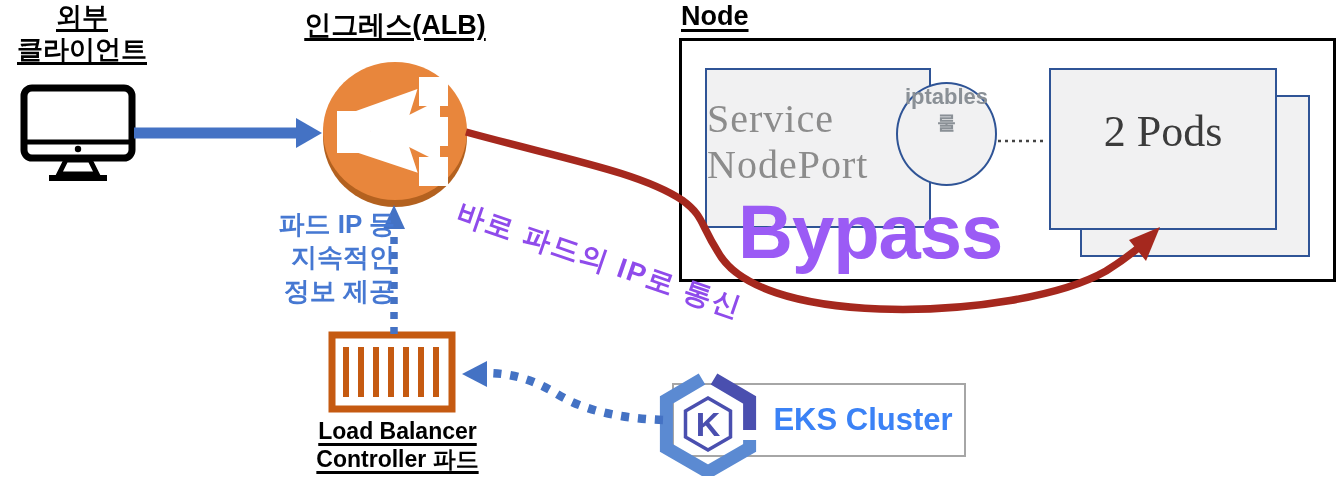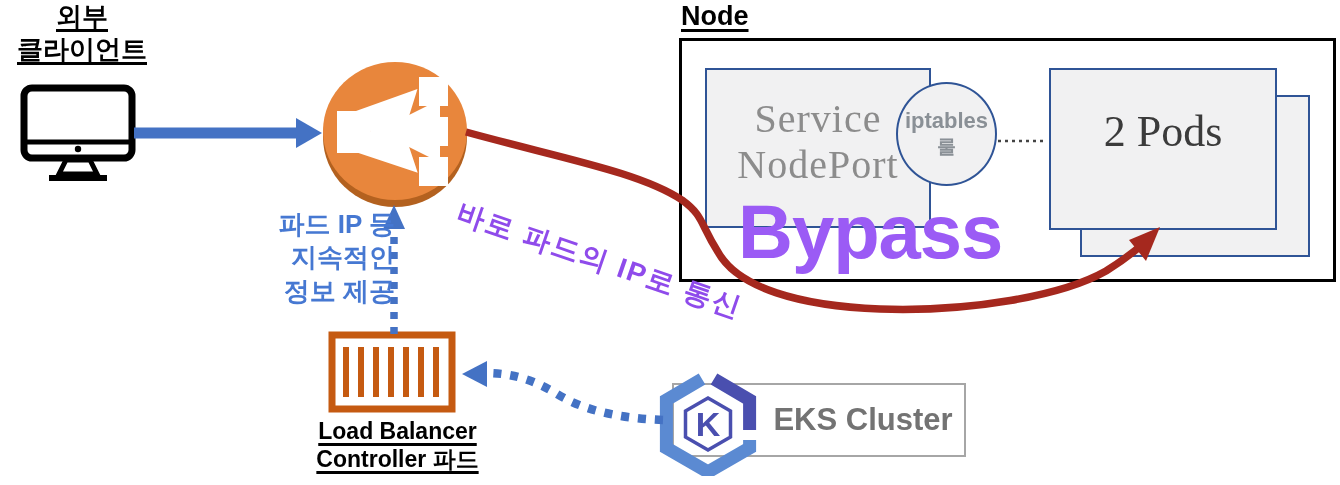--- a/index.html
+++ b/index.html
@@ -7,41 +7,41 @@
     position:relative;width:1340px;height:485px;background:#fff;overflow:hidden;
     font-family:"Liberation Sans",sans-serif;
   }
   .abs{position:absolute;}
   .ko-label{font-weight:bold;color:#000;text-align:center;
     text-decoration:underline;text-decoration-thickness:3px;text-underline-offset:4px;}
   .node-box{left:679px;top:38px;width:651px;height:238px;border:3.5px solid #000;background:#fff;z-index:1;}
   .node-title{left:681px;top:1px;font-size:27px;z-index:6;}
   .inner-card{background:#F1F1F2;border:2.5px solid #2F5496;z-index:2;}
   .service-box{left:705px;top:68px;width:222px;height:156px;}
-  .service-text{width:100%;text-align:center;margin-top:26px;
+  .service-text{width:100%;text-align:left;margin-top:26px;
     font-family:"Liberation Serif",serif;font-size:40px;color:#8C8C8C;line-height:1.15;letter-spacing:1px;}
   .iptables-circle{left:896px;top:82px;width:97px;height:100px;border-radius:50%;z-index:3;
-    display:flex;flex-direction:column;align-items:center;justify-content:center;}
+    display:flex;flex-direction:column;align-items:center;justify-content:flex-start;}
   .iptables-t1{font-size:22px;font-weight:bold;color:#8A9096;}
   .iptables-t2{font-size:19px;font-weight:bold;color:#8A9096;}
   .pods-back{left:1080px;top:95px;width:226px;height:158px;}
   .pods-front{left:1049px;top:68px;width:224px;height:158px;text-align:center;}
   .pods-title{font-family:Liberation Serif, serif;font-size:44px;color:#3B3B3B;margin-top:36px;}
   .pods-sub{font-family:"Liberation Serif",serif;font-weight:bold;font-size:31px;color:#7030A0;margin-top:2px;}
   .bypass{left:738px;top:188px;font-size:76px;font-weight:bold;color:#9B5BF5;z-index:6;letter-spacing:-1px;}
   .comm-text{left:464px;top:194px;font-size:28px;font-weight:bold;color:#8F4BEB;white-space:nowrap;
     transform:rotate(19deg);transform-origin:left top;z-index:7;letter-spacing:2px;}
   .info-text{left:245px;top:208px;width:150px;text-align:right;font-size:26px;font-weight:bold;
     color:#4678D2;line-height:1.28;z-index:6;}
   .client-label{left:0px;top:0px;width:164px;font-size:26px;line-height:1.25;z-index:6;}
   .ingress-title{left:285px;top:7px;width:220px;font-size:27px;z-index:6;}
   .lb-label{left:295px;top:417px;width:205px;font-size:23px;line-height:1.22;z-index:6;}
   .eks-box{left:672px;top:383px;width:294px;height:74px;border:2.5px solid #A6A6A6;background:#fff;z-index:2;
     display:flex;align-items:center;justify-content:center;padding-left:88px;box-sizing:border-box;}
-  .eks-text{font-size:31px;font-weight:bold;color:#737373;}
+  .eks-text{font-size:31px;font-weight:bold;color:#3b82f6;}
   .icon-svg{z-index:4;}
   .connector-svg{left:0;top:0;z-index:5;pointer-events:none;}
 </style>
 </head>
 <body>
 
 <div class="stage">
 
   <div class="abs ko-label client-label">
     <div>외부</div>
@@ -49,20 +49,21 @@
   </div>
 
   <svg class="abs icon-svg" style="left:18px;top:84px;" width="118" height="98" viewBox="0 0 118 98">
     <rect x="6" y="4" width="108" height="70" rx="8" fill="#fff" stroke="#000" stroke-width="7"></rect>
     <line x1="7" y1="58" x2="113" y2="58" stroke="#000" stroke-width="5"></line>
     <circle cx="60" cy="65" r="3.2" fill="#000"></circle>
     <path d="M48 76 L72 76 L79 90 L41 90 Z" fill="#fff" stroke="#000" stroke-width="5"></path>
     <line x1="31" y1="94" x2="89" y2="94" stroke="#000" stroke-width="6"></line>
   </svg>
 
+  <div class="abs ko-label ingress-title">인그레스(ALB)</div>
 
   <svg class="abs icon-svg" style="left:321px;top:59px;" width="148" height="150" viewBox="0 0 148 150">
     <defs>
       <marker id="wArrow" markerWidth="7" markerHeight="7" refX="5" refY="3.5" orient="auto">
         <polygon points="0,0 7,3.5 0,7" fill="#fff"></polygon>
       </marker>
     </defs>
     <ellipse cx="74" cy="78" rx="72" ry="70" fill="#B3611F"></ellipse>
     <ellipse cx="74" cy="72" rx="72" ry="69" fill="#E8863C"></ellipse>
     <rect x="16" y="52" width="33" height="42" fill="#fff"></rect>

